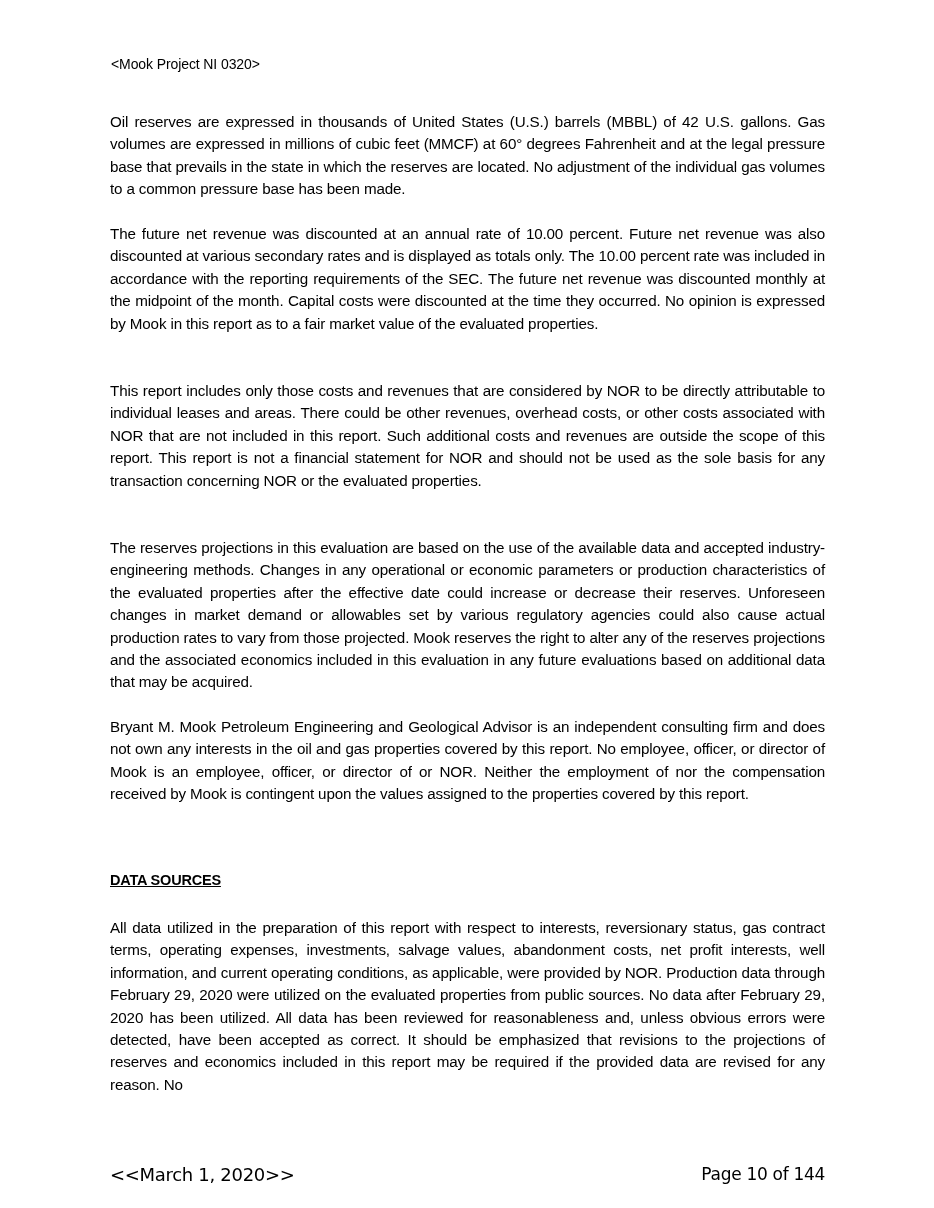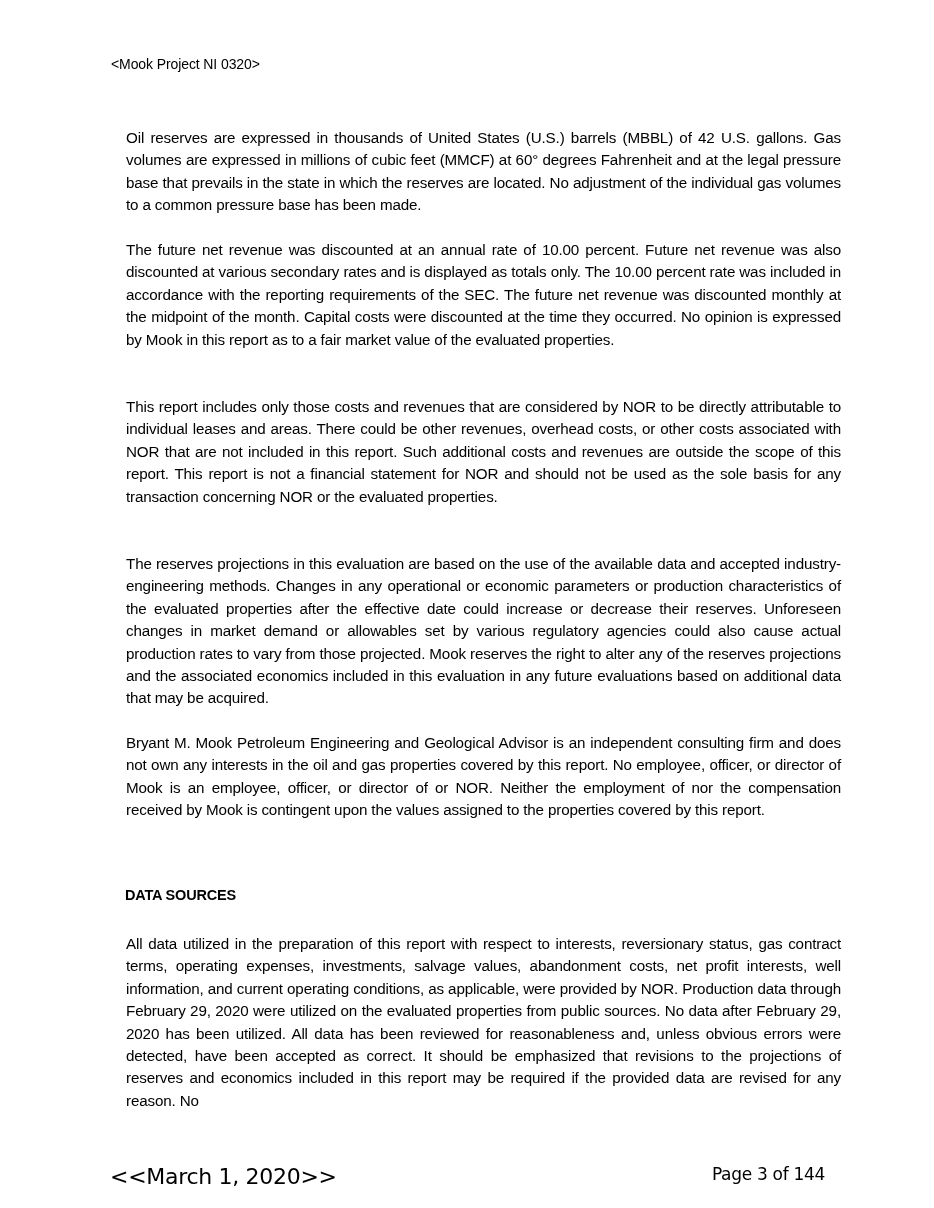--- a/index.html
+++ b/index.html
@@ -23,37 +23,38 @@
       letter-spacing: -0.1px;
     }
     .body-text {
       position: absolute;
       left: 110px;
       width: 715px;
       font-size: 15.2px;
       line-height: 22.4px;
       text-align: justify;
       letter-spacing: -0.15px;
-      margin: 16px;
+      margin: 0;
     }
     .heading {
       position: absolute;
       left: 110px;
       top: 872px;
       font-size: 14.5px;
       font-weight: bold;
       letter-spacing: -0.2px;
-      margin: 15px;
+      margin: 0;
+      text-decoration: underline;
     }
     .footer-left {
       position: absolute;
       left: 110px;
       top: 1164px;
       font-family: "DejaVu Sans", sans-serif;
-      font-size: 22px;
+      font-size: 18px;
       letter-spacing: -0.3px;
     }
     .footer-right {
       position: absolute;
       right: 109px;
       top: 1164px;
       font-family: "DejaVu Sans", sans-serif;
       font-size: 17px;
       letter-spacing: -0.3px;
     }
@@ -71,13 +72,13 @@
 
 <p class="body-text" style="top:537px;">The reserves projections in this evaluation are based on the use of the available data and accepted industry-engineering methods.  Changes in any operational or economic parameters or production characteristics of the evaluated properties after the effective date could increase or decrease their reserves. Unforeseen changes in market demand or allowables set by various regulatory agencies could also cause actual production rates to vary from those projected.  Mook reserves the right to alter any of the reserves projections and the associated economics included in this evaluation in any future evaluations based on additional data that may be acquired.</p>
 
 <p class="body-text" style="top:716px;">Bryant M. Mook Petroleum Engineering and Geological Advisor is an independent consulting firm and does not own any interests in the oil and gas properties covered by this report.  No employee, officer, or director of Mook is an employee, officer, or director of or NOR.  Neither the employment of nor the compensation received by Mook is contingent upon the values assigned to the properties covered by this report.</p>
 
 <h2 class="heading">DATA SOURCES</h2>
 
 <p class="body-text" style="top:917px;">All data utilized in the preparation of this report with respect to interests, reversionary status, gas contract terms, operating expenses, investments, salvage values, abandonment costs, net profit interests, well information, and current operating conditions, as applicable, were provided by NOR.  Production data through February 29, 2020 were utilized on the evaluated properties from public sources.  No data after February 29, 2020 has been utilized.  All data has been reviewed for reasonableness and, unless obvious errors were detected, have been accepted as correct.  It should be emphasized that revisions to the projections of reserves and economics included in this report may be required if the provided data are revised for any reason. No</p>
 
 <div class="footer-left">&lt;&lt;March 1, 2020&gt;&gt;</div>
-<div class="footer-right">Page 3 of 144</div>
+<div class="footer-right">Page 10 of 144</div>
 
 </body></html>

